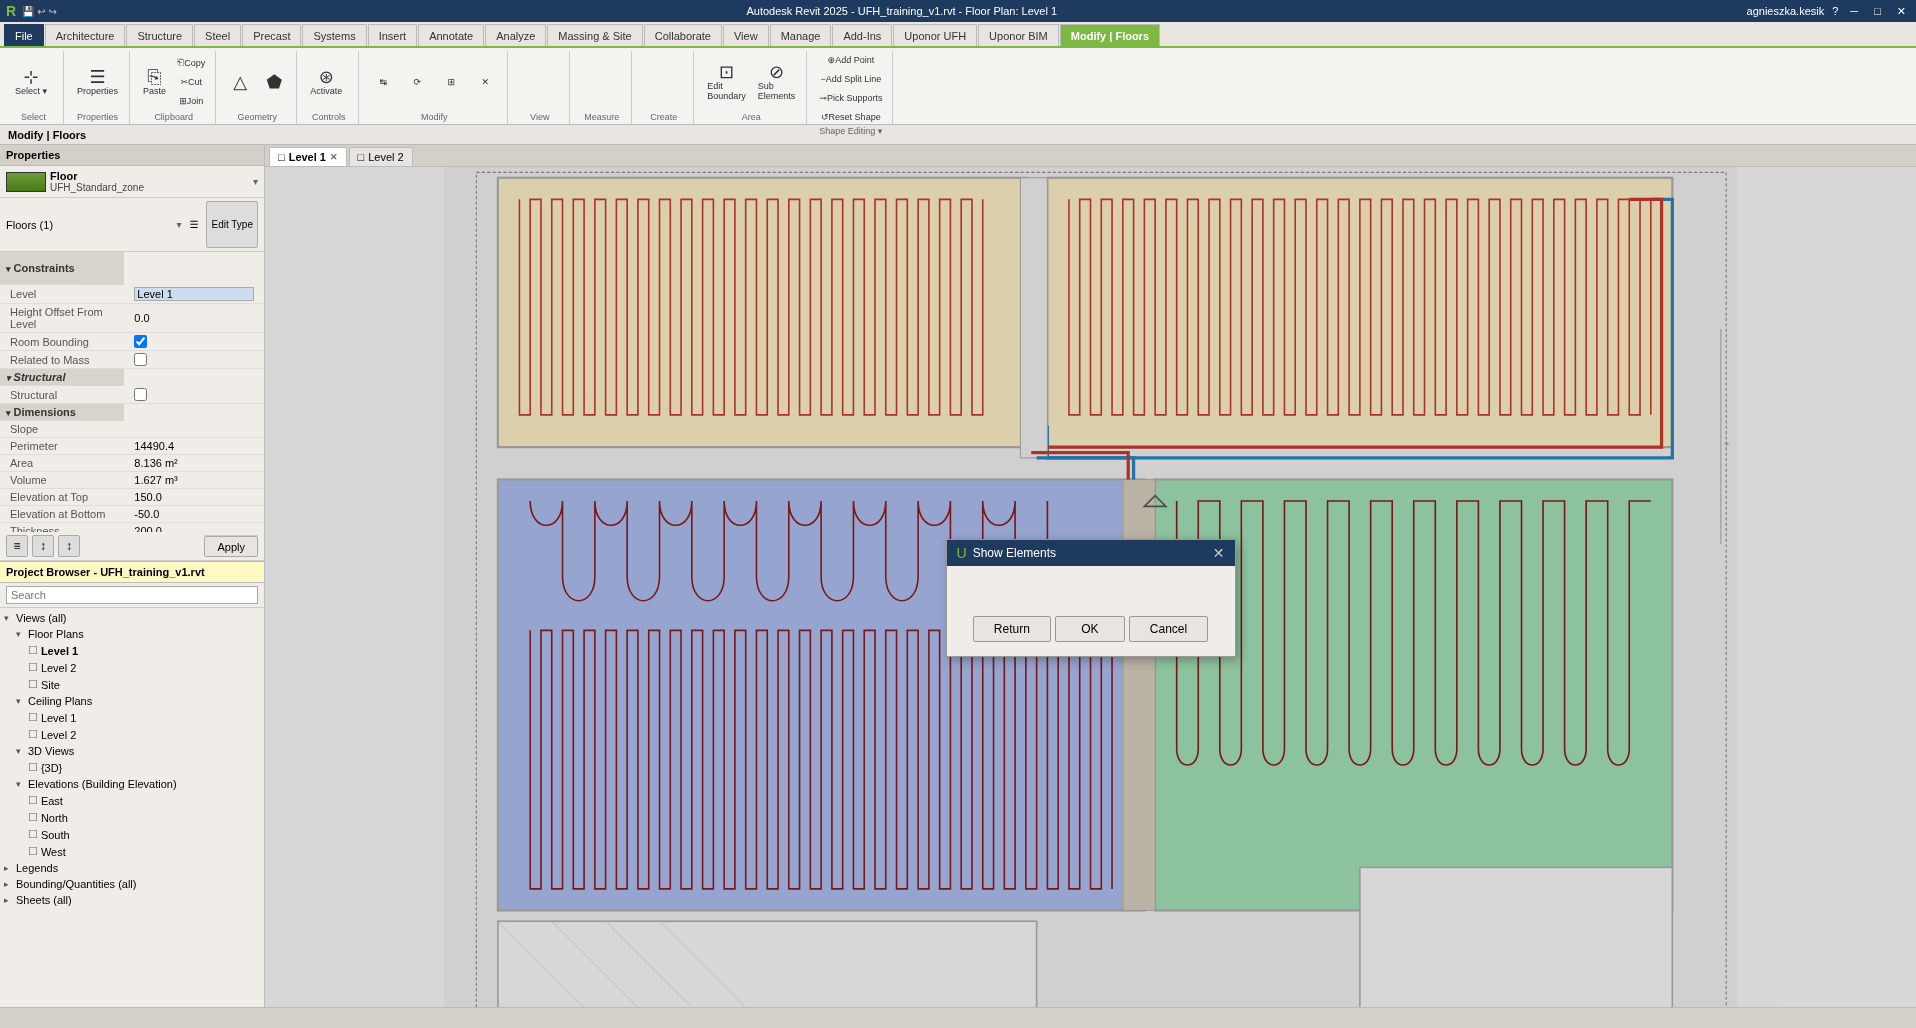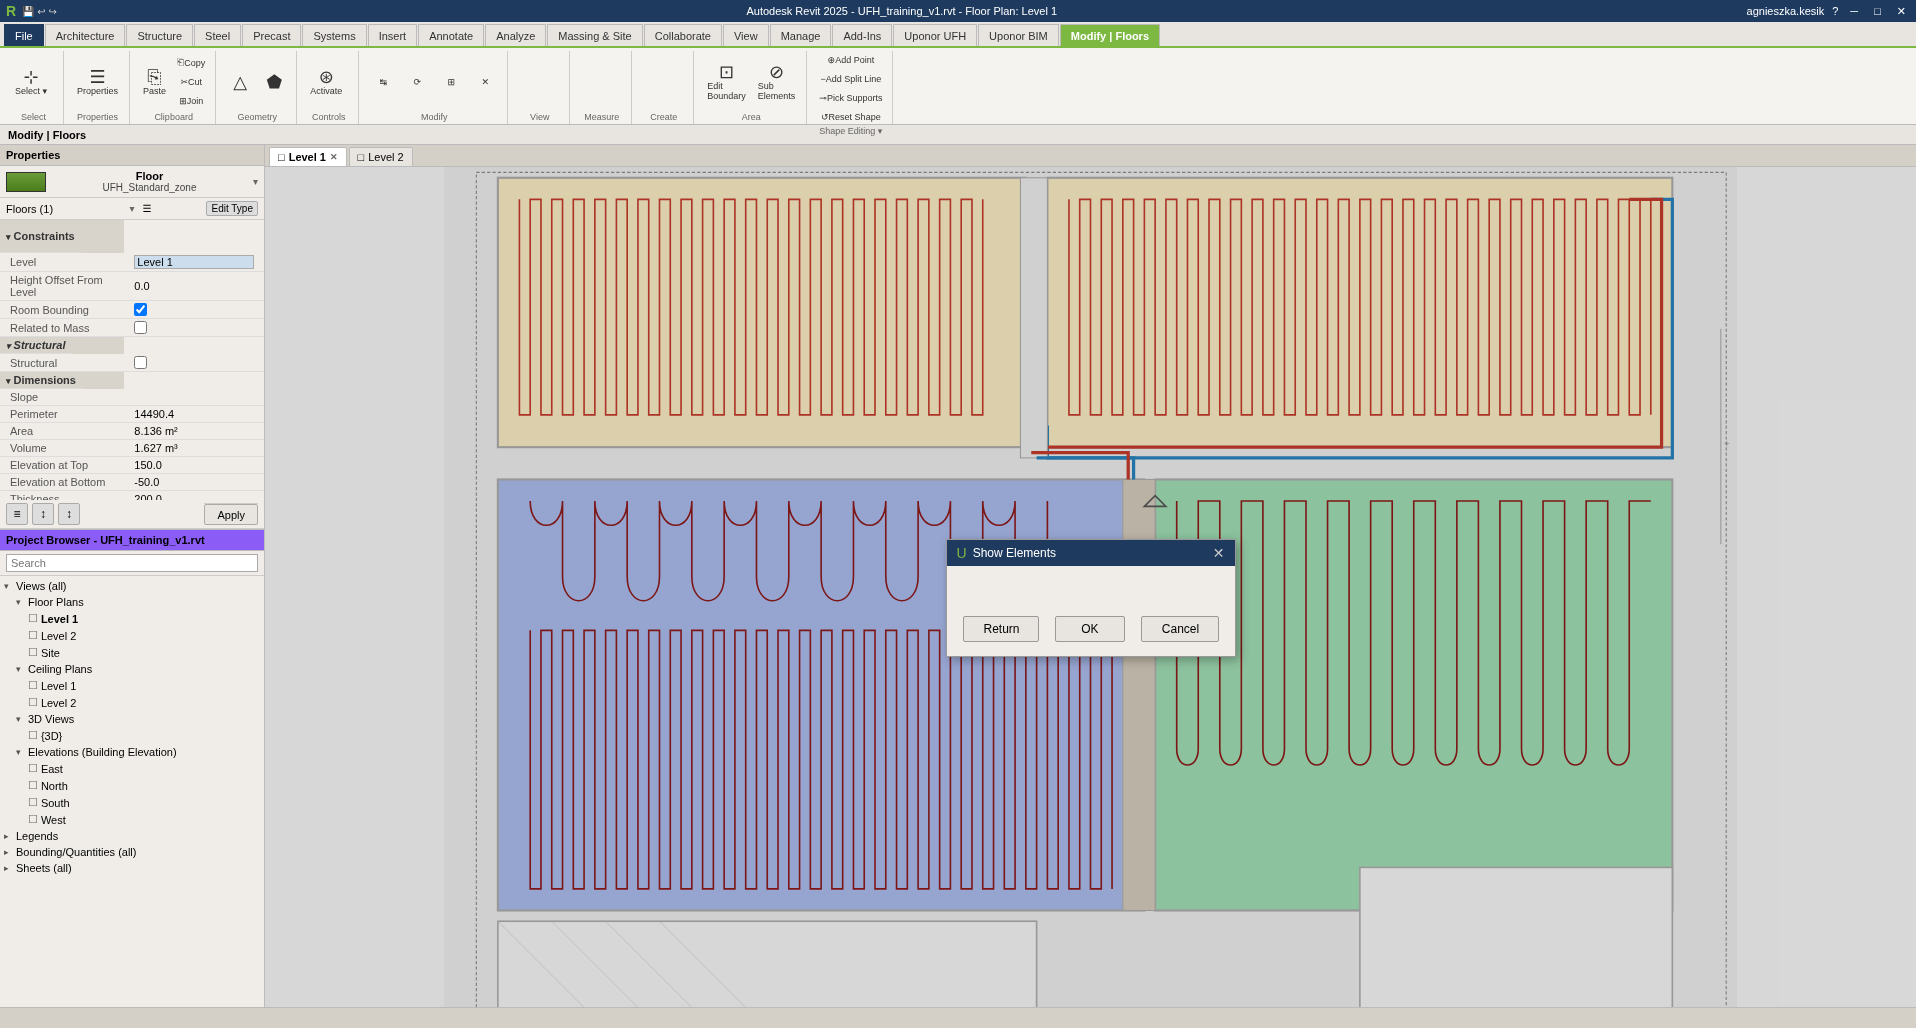--- a/index.html
+++ b/index.html
@@ -152,24 +152,23 @@
       display: flex;
       align-items: center;
       padding: 3px 6px;
       gap: 4px;
       border-bottom: 1px solid #ccc;
     }
     .edit-type-btn {
       font-size: 10px;
       background: #ddd;
       border: 1px solid #aaa;
-      padding: 1px 4px;
+      padding: 17px 4px;
       cursor: pointer;
       border-radius: 2px;
-      margin-left: 47px;
     }
 
     #prop-table { width: 100%; border-collapse: collapse; font-size: 11px; }
     #prop-table td {
       padding: 2px 10px;
       border-bottom: 1px solid #ddd;
       color: #333;
     }
     #prop-table td.label { color: #555; }
     #prop-table td.value { color: #000; }
@@ -225,21 +224,21 @@
     }
 
     
     #project-browser {
       flex: 1;
       display: flex;
       flex-direction: column;
       overflow: hidden;
     }
     #pb-header {
-      background: #8b5cf6;
+      background: #fef9c3;
       padding: 4px 6px;
       font-weight: bold;
       font-size: 11px;
       border-bottom: 1px solid #bbb;
     }
     #pb-search {
       padding: 3px 6px;
       border-bottom: 1px solid #ccc;
     }
     #pb-search input {
@@ -333,21 +332,21 @@
       align-items: center;
       justify-content: space-between;
       font-size: 12px;
     }
     #dialog-header .dialog-icon { color: #7db843; font-size: 14px; margin-right: 6px; }
     #dialog-close { cursor: pointer; font-size: 14px; color: #ccc; }
     #dialog-body { padding: 20px 16px; font-size: 12px; line-height: 1.4; }
     #dialog-buttons {
       display: flex;
       justify-content: center;
-      gap: 16px;
+      gap: 4px;
       padding: 10px 16px 14px;
     }
     .dialog-btn {
       padding: 5px 20px;
       font-size: 12px;
       border: 1px solid #999;
       background: #e8e5e0;
       cursor: pointer;
       border-radius: 2px;
       min-width: 70px;
@@ -568,21 +567,21 @@
 
   <div id="left-panel">
 
     <div id="properties-panel">
       <div id="properties-header">
         <span>Properties</span>
       </div>
 
       <div id="prop-type-selector">
         <div class="type-preview"></div>
-        <div style="flex:1;text-align:center;">
+        <div style="flex:1;">
           <div style="font-weight:bold;font-size:11px;">Floor</div>
           <div style="font-size:10px;color:#444;">UFH_Standard_zone</div>
         </div>
         <span class="dropdown-arrow">▾</span>
       </div>
 
       <div id="floors-row">
         <span style="flex:1;">Floors (1)</span>
         <span class="dropdown-arrow">▾</span>
         <span style="font-size:10px;margin:0 4px;">☰</span>

